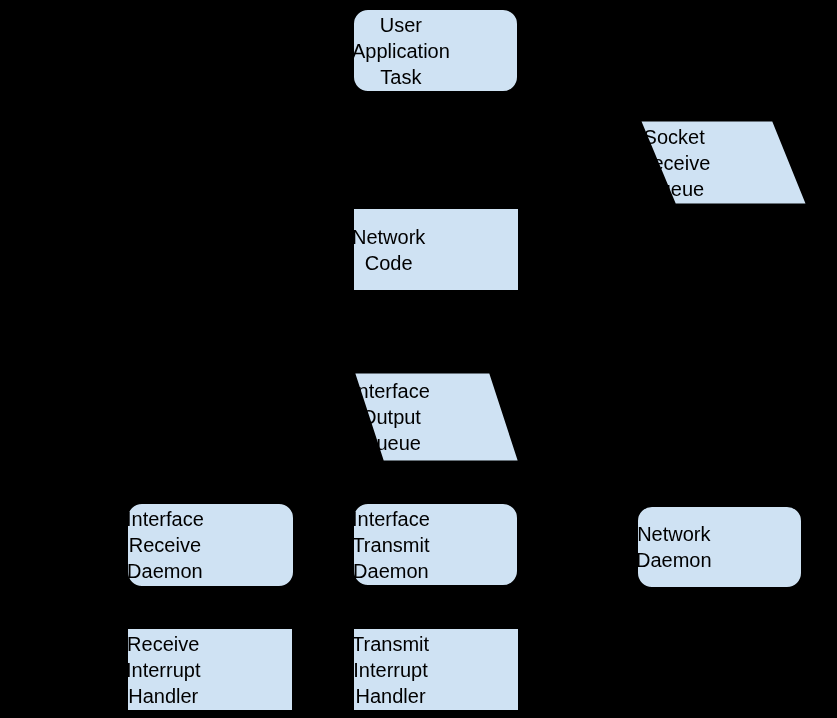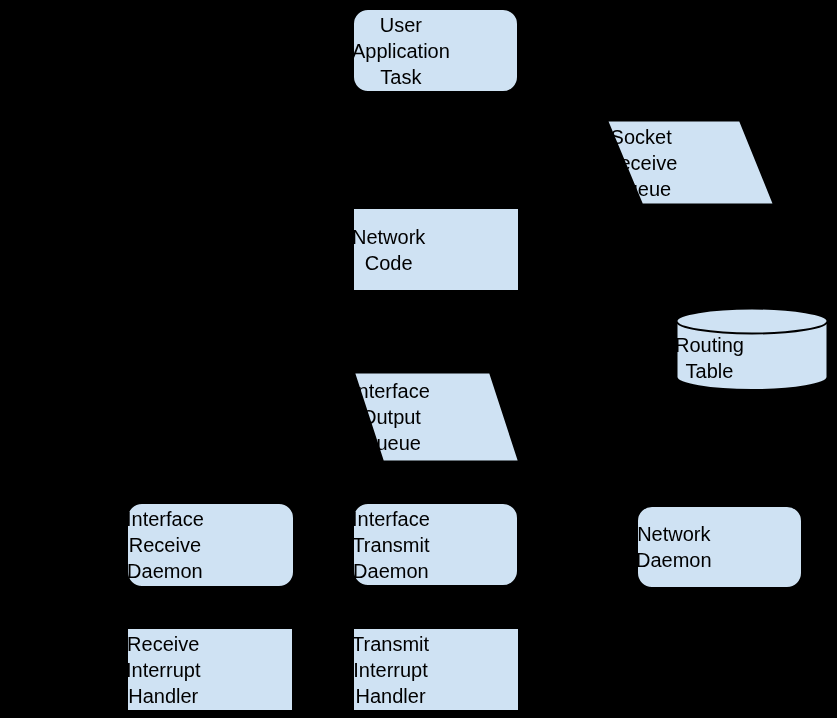--- a/index.html
+++ b/index.html
@@ -41,47 +41,37 @@
 
 <div class="stage">
 
   <div class="node" style="left:352px; top:8px; width:167px; height:85px;">
     <div class="shape box rounded"></div>
     <div class="label">User
 Application
 Task</div>
   </div>
 
-  <div class="node" style="left:605px; top:119px; width:171px; height:87px;">
+  <div class="node" style="left:638px; top:119px; width:171px; height:87px;">
     <div class="shape">
       <svg viewBox="0 0 171 87" preserveAspectRatio="none" aria-hidden="true">
         <polygon points="2,1.5 135,1.5 169,85.5 37,85.5" fill="#cfe2f3" stroke="#000" stroke-width="2"></polygon>
       </svg>
     </div>
     <div class="label">Socket
 Receive
 Queue</div>
   </div>
 
   <div class="node" style="left:352px; top:207px; width:168px; height:85px;">
     <div class="shape box"></div>
     <div class="label">Network
 Code</div>
   </div>
 
-  <div class="node" style="left:675px; top:307px; width:154px; height:85px;">
-    <div class="shape">
-      <svg viewBox="0 0 154 85" preserveAspectRatio="none" aria-hidden="true">
-        <path d="M1.5 14 v56 a75.5 13 0 0 0 151 0 v-56" fill="#cfe2f3" stroke="#000" stroke-width="2"></path>
-        <ellipse cx="77" cy="14" rx="75.5" ry="12.5" fill="#cfe2f3" stroke="#000" stroke-width="2"></ellipse>
-      </svg>
-    </div>
-    <div class="label cyl-label">Routing
-Table</div>
-  </div>
 
   <div class="node" style="left:352px; top:371px; width:169px; height:92px;">
     <div class="shape">
       <svg viewBox="0 0 169 92" preserveAspectRatio="none" aria-hidden="true">
         <polygon points="2,1.5 138,1.5 167,90.5 31,90.5" fill="#cfe2f3" stroke="#000" stroke-width="2"></polygon>
       </svg>
     </div>
     <div class="label">Interface
 Output
 Queue</div>

